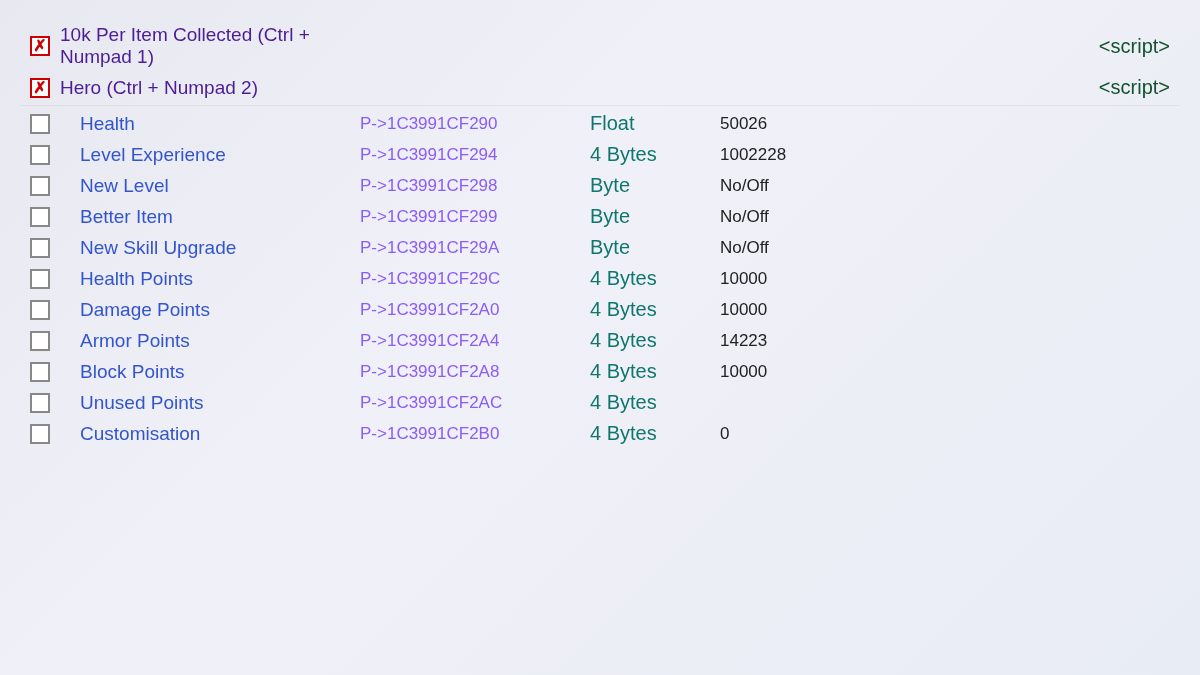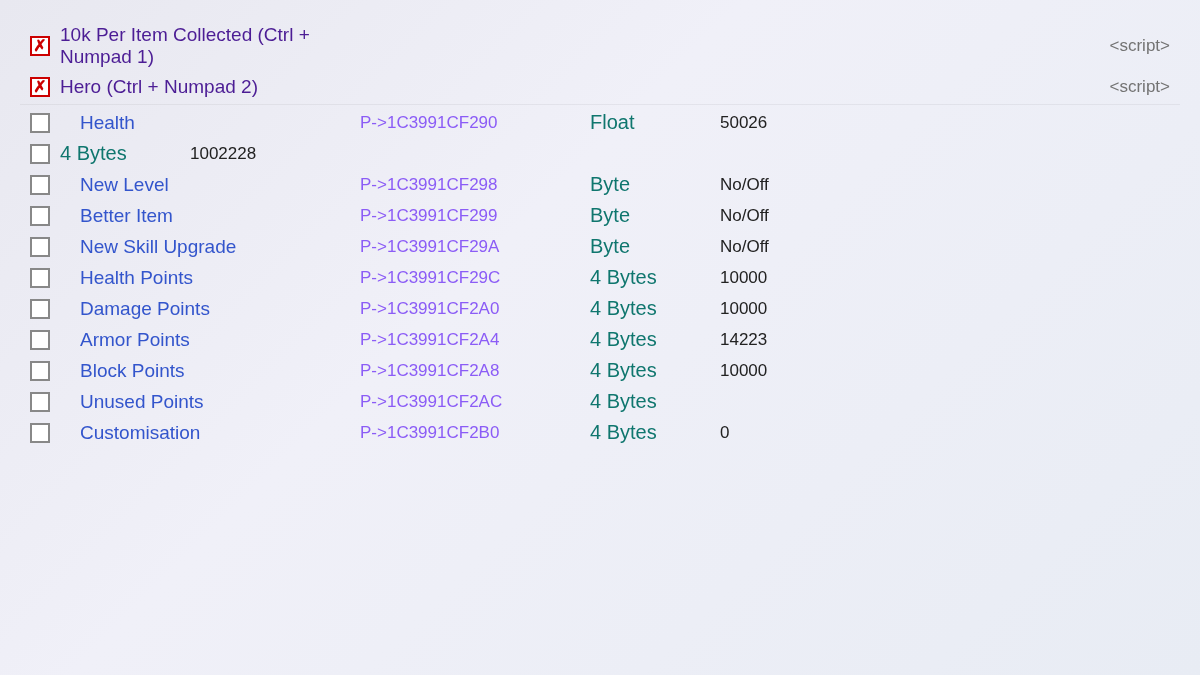--- a/index.html
+++ b/index.html
@@ -99,22 +99,22 @@
 
     .value-cell {
       flex: 1;
       font-size: 17px;
       color: #222;
       text-align: left;
       padding-right: 20px;
     }
 
     .script-cell {
-      font-size: 17px;
-      color: #737373;
+      font-size: 20px;
+      color: #14532d;
       text-align: right;
       padding-right: 10px;
     }
 
     .separator {
       height: 1px;
       background: rgba(0,0,0,0.05);
       margin: 2px 0;
     }
   </style>
@@ -146,20 +146,22 @@
         </div>
         <div class="name-cell name-sub">Health</div>
         <div class="address-cell">P-&gt;1C3991CF290</div>
         <div class="type-cell">Float</div>
         <div class="value-cell">50026</div>
       </div>
       <div class="row">
         <div class="checkbox-cell">
           <div class="checkbox"></div>
         </div>
+        <div class="name-cell name-sub">Level Experience</div>
+        <div class="address-cell">P-&gt;1C3991CF294</div>
         <div class="type-cell">4 Bytes</div>
         <div class="value-cell">1002228</div>
       </div>
       <div class="row">
         <div class="checkbox-cell">
           <div class="checkbox"></div>
         </div>
         <div class="name-cell name-sub">New Level</div>
         <div class="address-cell">P-&gt;1C3991CF298</div>
         <div class="type-cell">Byte</div>

